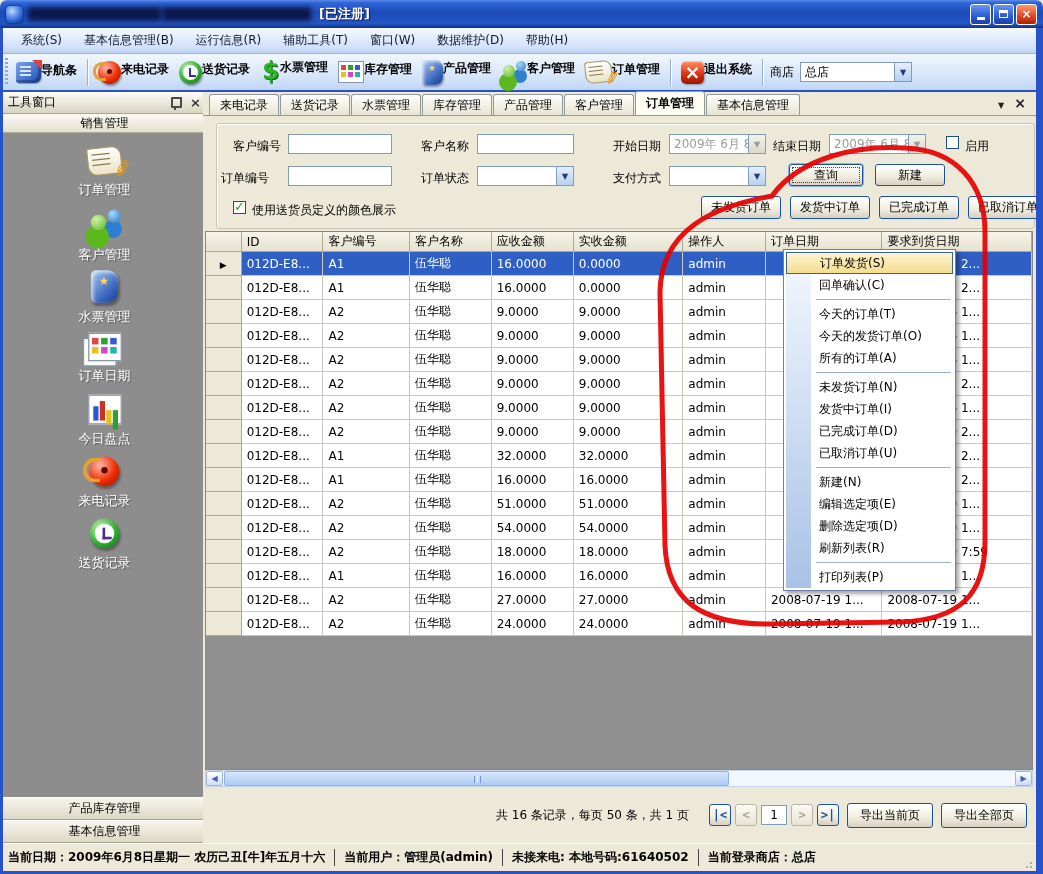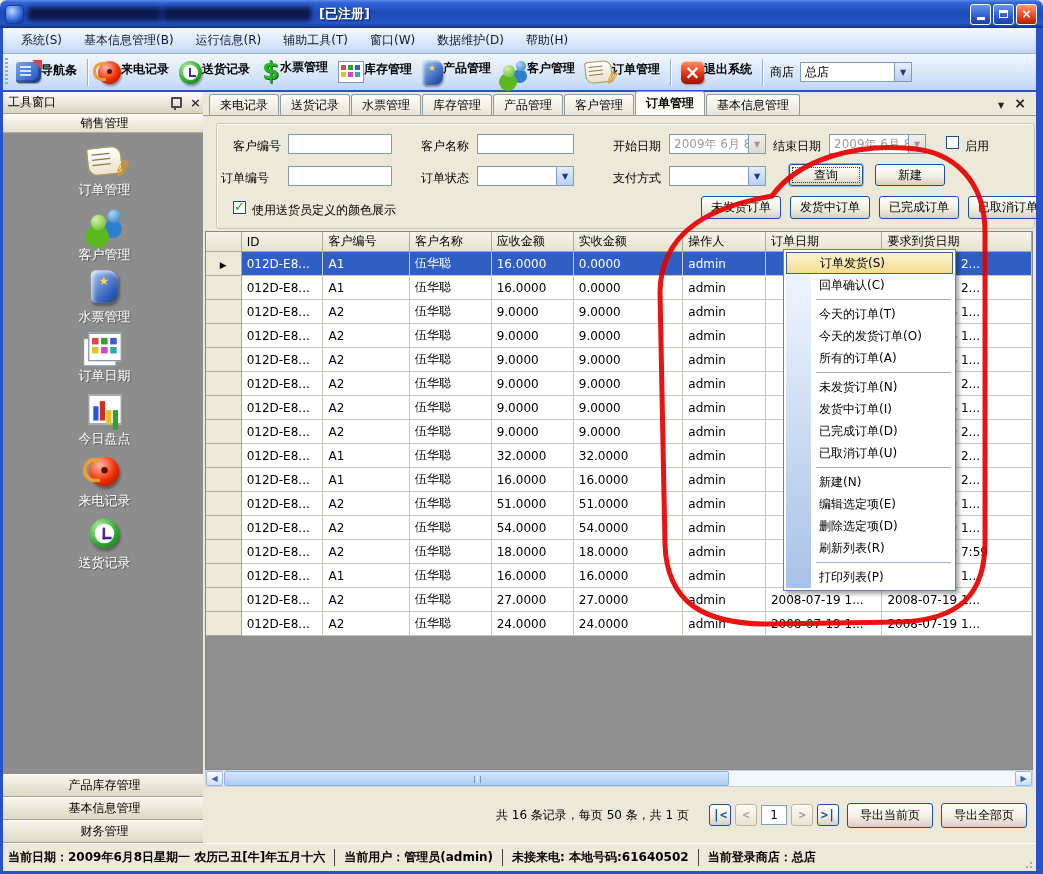--- a/index.html
+++ b/index.html
@@ -301,21 +301,20 @@
           <span class="sb-label">来电记录</span>
         </div>
         <div class="sb-item">
           <span class="ic ic-clock"></span>
           <span class="sb-label">送货记录</span>
         </div>
       </div>
     <div class="sb-bottom">
         <div class="sb-bar">产品库存管理</div>
         <div class="sb-bar">基本信息管理</div>
-        <div class="sb-bar">财务管理</div>
       </div>
   </div>
 
   <div class="tabbar">
     <div style="display:flex;align-items:flex-end;" id="tabstrip">
         <div class="tab">来电记录</div>
         <div class="tab">送货记录</div>
         <div class="tab">水票管理</div>
         <div class="tab">库存管理</div>
         <div class="tab">产品管理</div>

